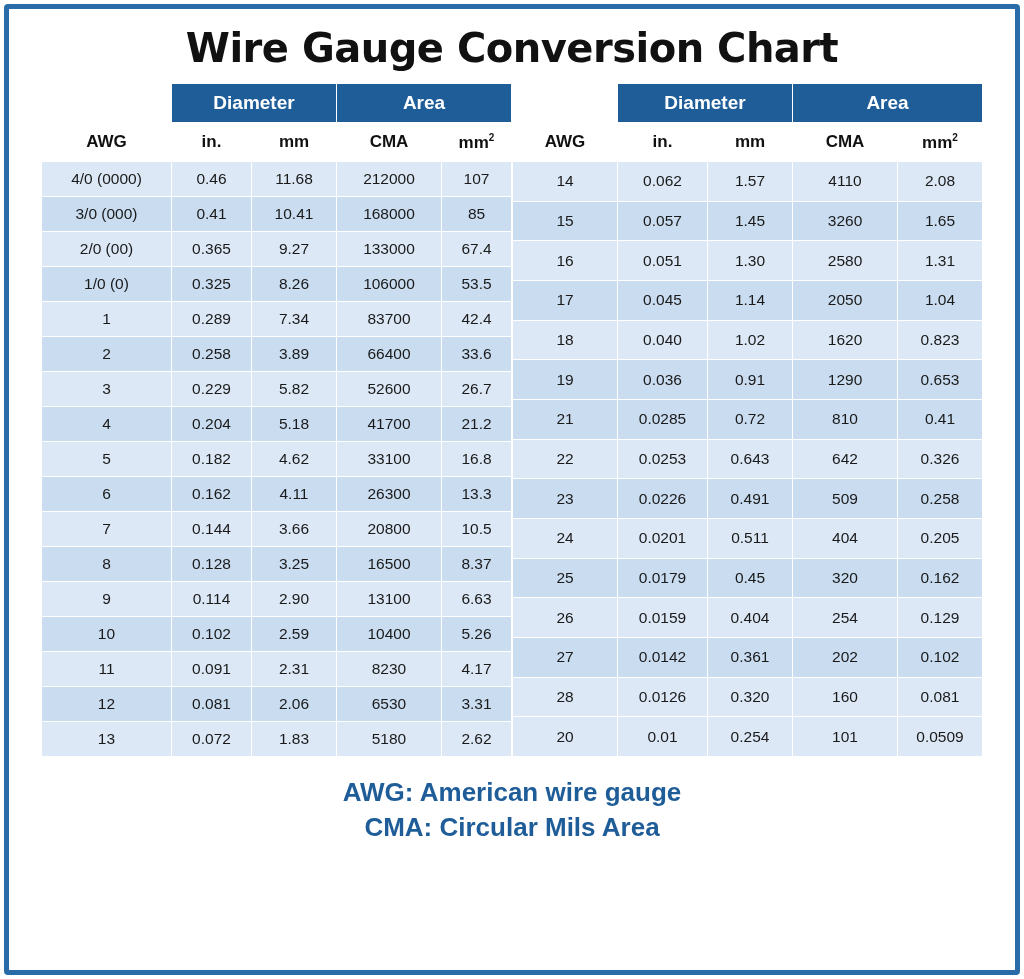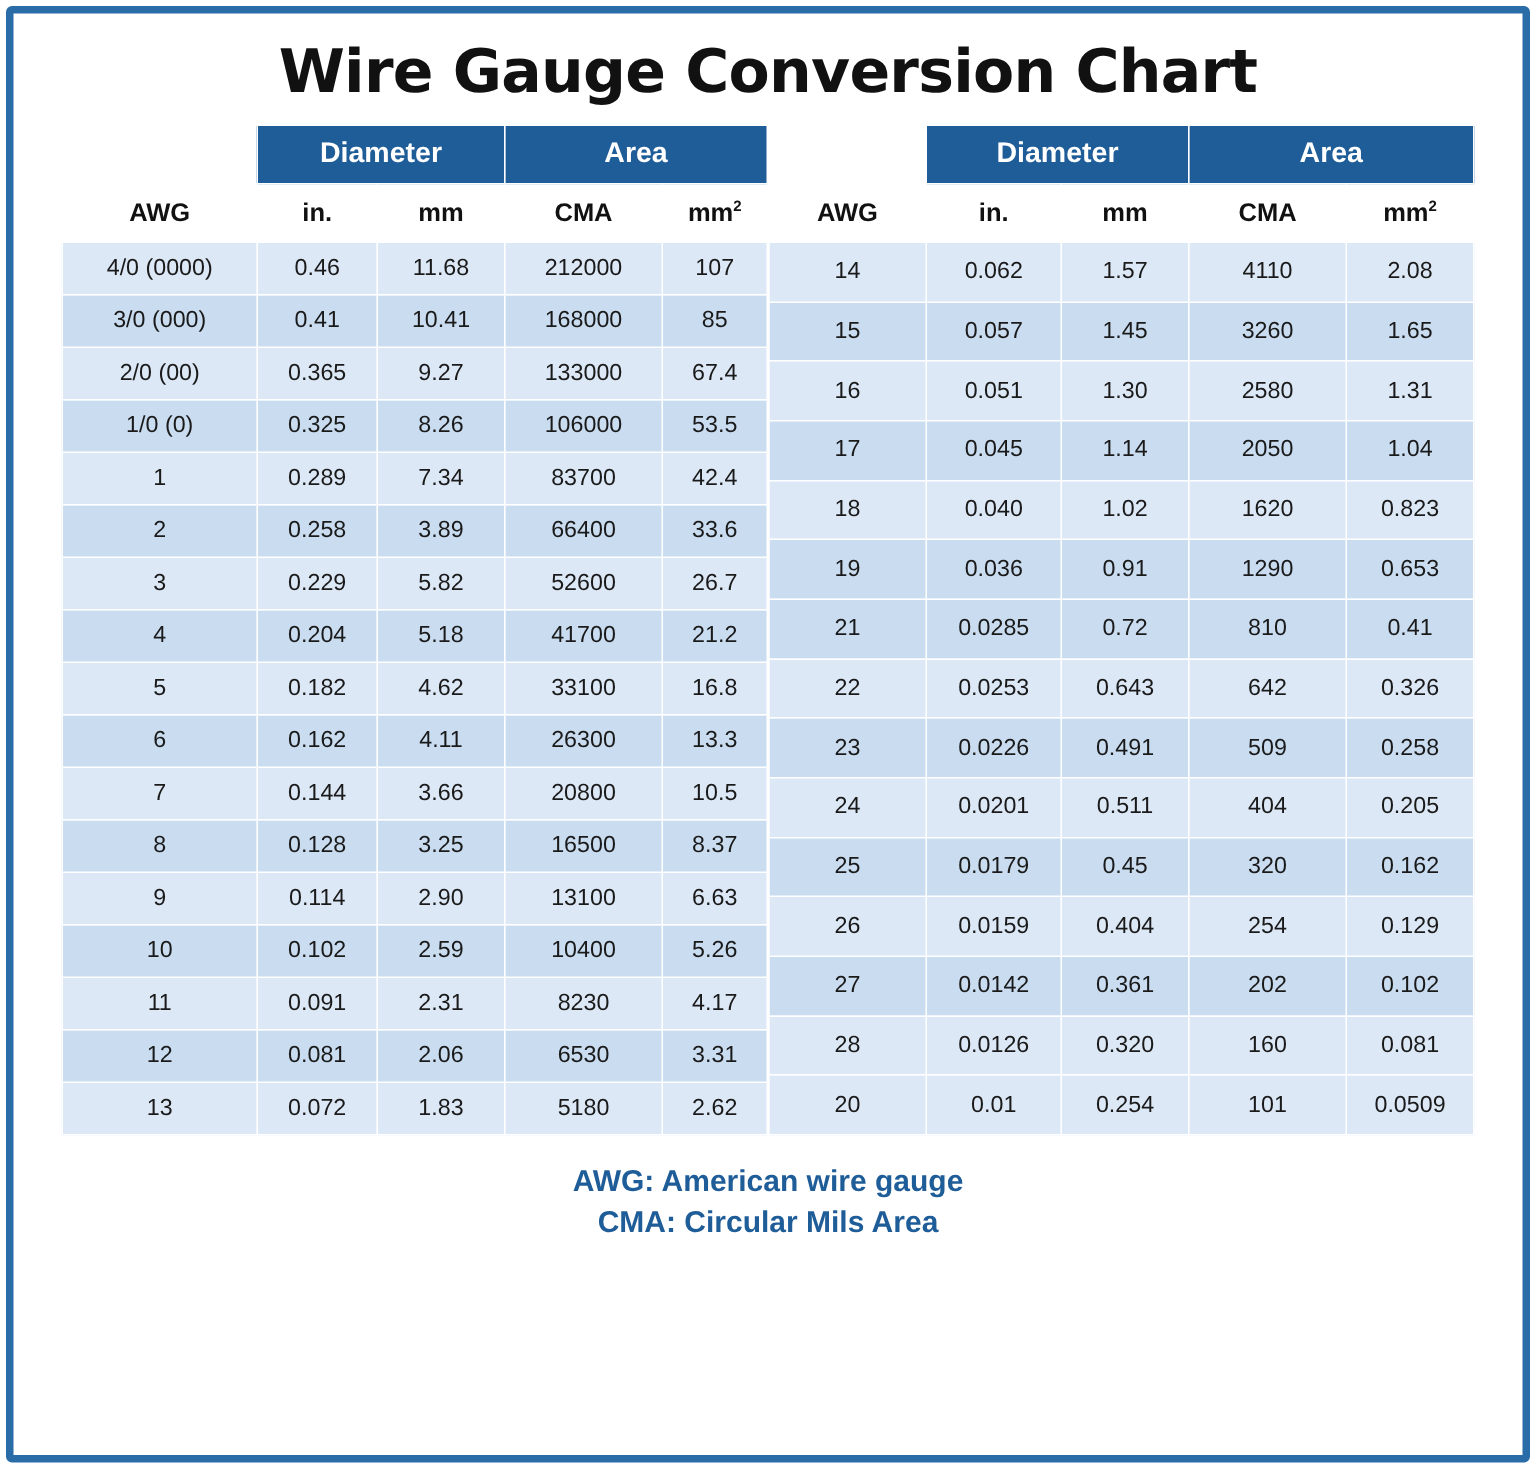--- a/index.html
+++ b/index.html
@@ -75,21 +75,21 @@
   }
   tbody tr.odd td { background: #dce8f6; }
   tbody tr.even td { background: #c9dcf0; }
   tbody td.awg { font-size: 15.5px; text-align: center; }
   sup { font-size: 10px; vertical-align: super; }
   .legend {
     text-align: center;
     margin-top: 18px;
     color: #1f5d99;
     font-weight: bold;
-    font-size: 20px;
+    font-size: 26px;
     line-height: 1.35;
     font-family: "Liberation Sans", sans-serif;
   }
 </style>
 </head>
 <body>
 
 <div class="card">
 
   <div class="title">Wire Gauge Conversion Chart</div>

